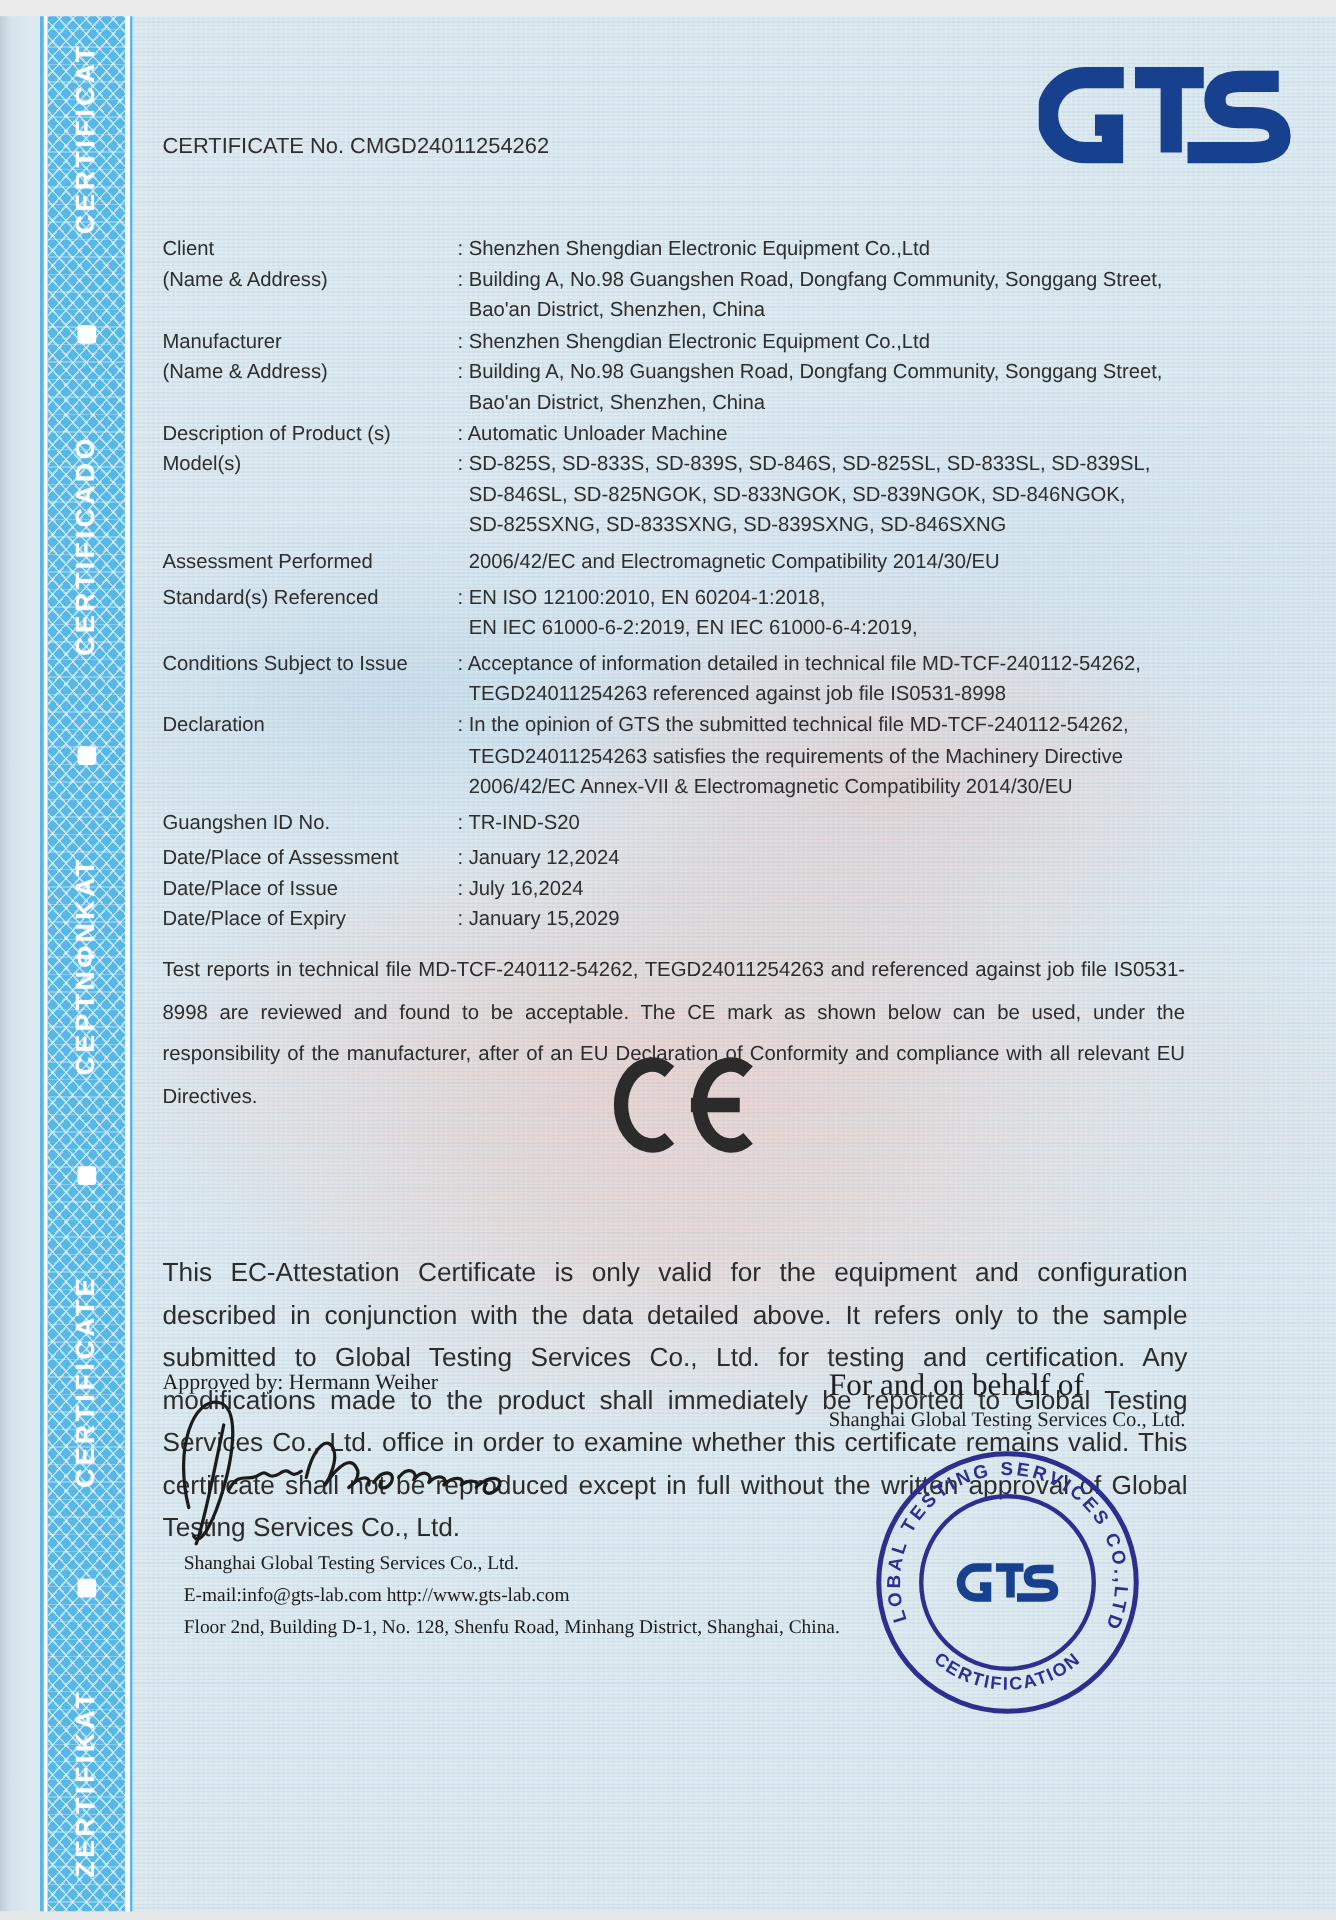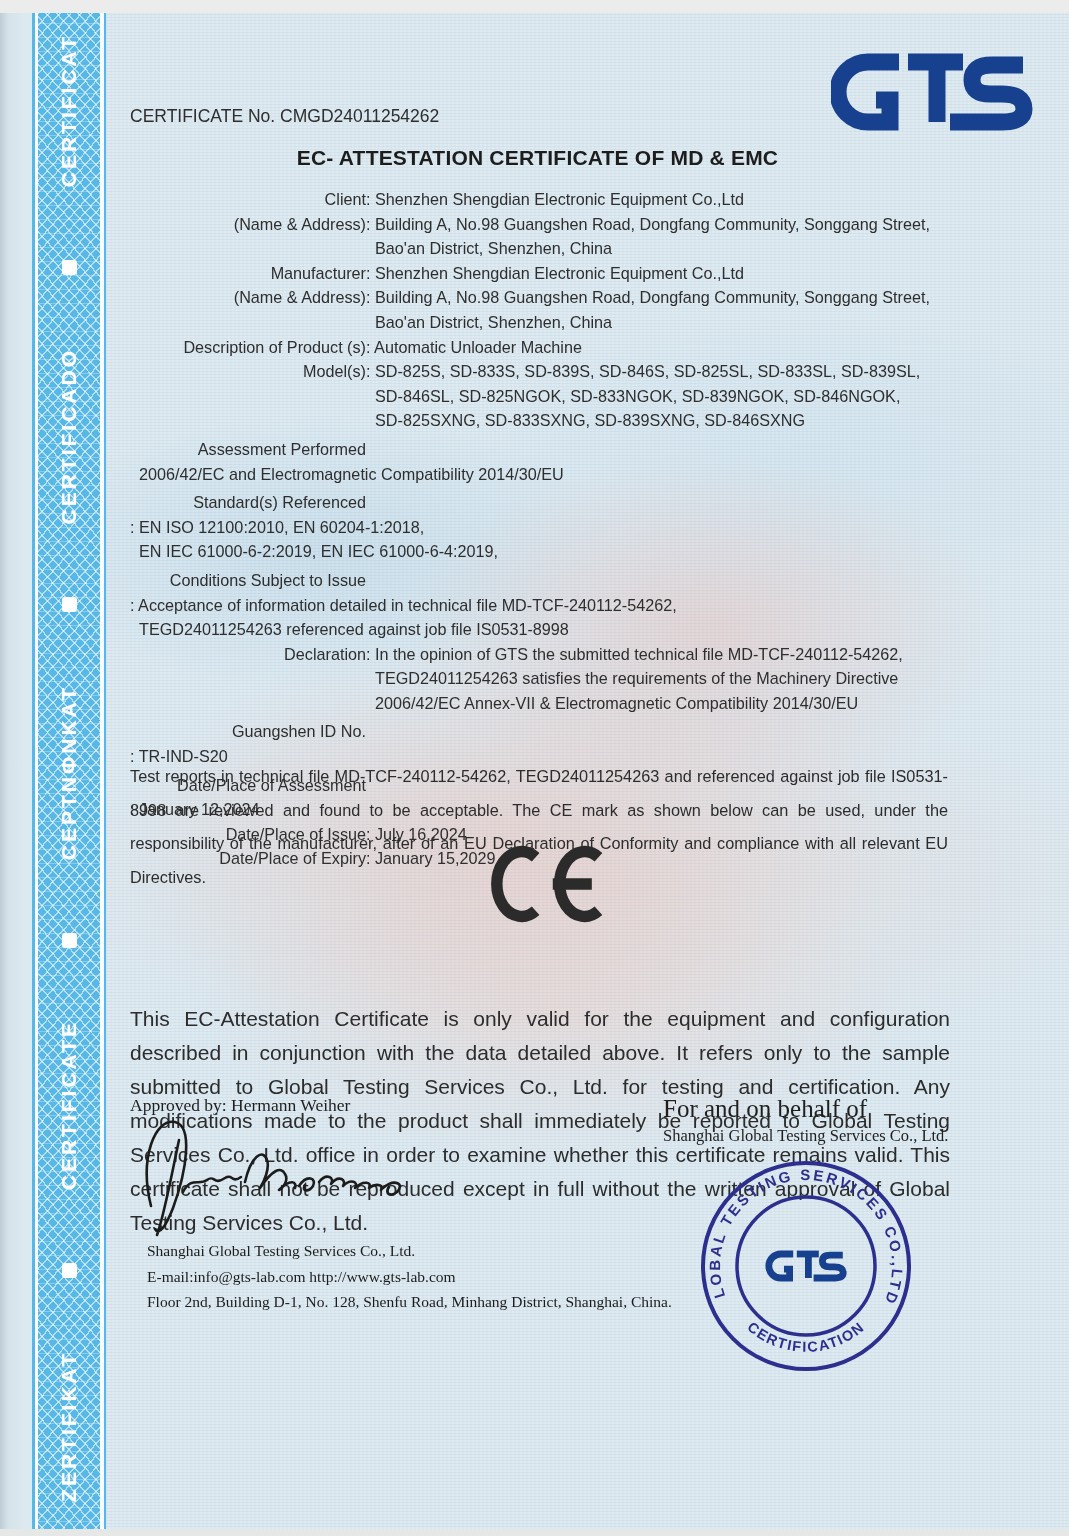--- a/index.html
+++ b/index.html
@@ -38,24 +38,24 @@
   .band-sep{width:15px;height:15px;background:#fff;border-radius:3px;flex:none;}
   
   .cert-no{position:absolute;left:130px;top:106px;z-index:5;font-size:17.5px;color:#2e2e2e;}
   .title{position:absolute;left:130px;width:815px;top:146px;z-index:5;text-align:center;
     font-size:21px;font-weight:bold;color:#1d1d1d;letter-spacing:0.2px;}
   .logo{position:absolute;left:831px;top:52px;z-index:5;}
   
   .fields{position:absolute;left:130px;top:187px;width:818px;z-index:5;
     font-size:16.2px;line-height:24.6px;color:#2e2e2e;}
   .row{display:flex;}
-  .lab{width:236px;flex:none;text-align:right;}
+  .lab{width:236px;flex:none;}
   .val{flex:1;}
   .cont{padding-left:9px;}
-  .gap{margin-top:4px;flex-direction:column;}
+  .gap{margin-top:4px;}
   
   .para1{position:absolute;left:130px;top:760px;width:818px;z-index:5;
     font-size:16.3px;line-height:33.5px;text-align:justify;color:#2c2c2c;}
   .para2{position:absolute;left:130px;top:1002px;width:820px;z-index:5;
     font-size:21px;line-height:34px;text-align:justify;color:#2c2c2c;}
   .ce{position:absolute;left:486px;top:844px;z-index:5;}
   
   .approved{position:absolute;left:130px;top:1095px;z-index:5;
     font-family:"Liberation Serif",serif;font-size:17.5px;color:#1f1f1f;}
   .sig{position:absolute;left:133px;top:1108px;z-index:5;}
@@ -100,21 +100,20 @@
           <path d="M 77,10 H 132"></path>
           <path d="M 106,10 V 70"></path>
           <path d="M 192,13 H 161 Q 141,13 141,28 Q 141,42 159,42 H 171 Q 193,42 193,57 Q 193,70 171,70 H 119"></path>
         </g>
       </defs>
       <use href="#gts-shape"></use>
     </svg>
   </div>
 
   <div class="cert-no">CERTIFICATE No. CMGD24011254262</div>
-  <div class="title">EC- ATTESTATION CERTIFICATE OF MD &amp; EMC</div>
 
   <div class="fields">
     <div class="row">
       <div class="lab">
         <div>Client</div>
         <div>(Name &amp; Address)</div>
       </div>
       <div class="val">
         <div>: Shenzhen Shengdian Electronic Equipment Co.,Ltd</div>
         <div>: Building A, No.98 Guangshen Road, Dongfang Community, Songgang Street,</div>

